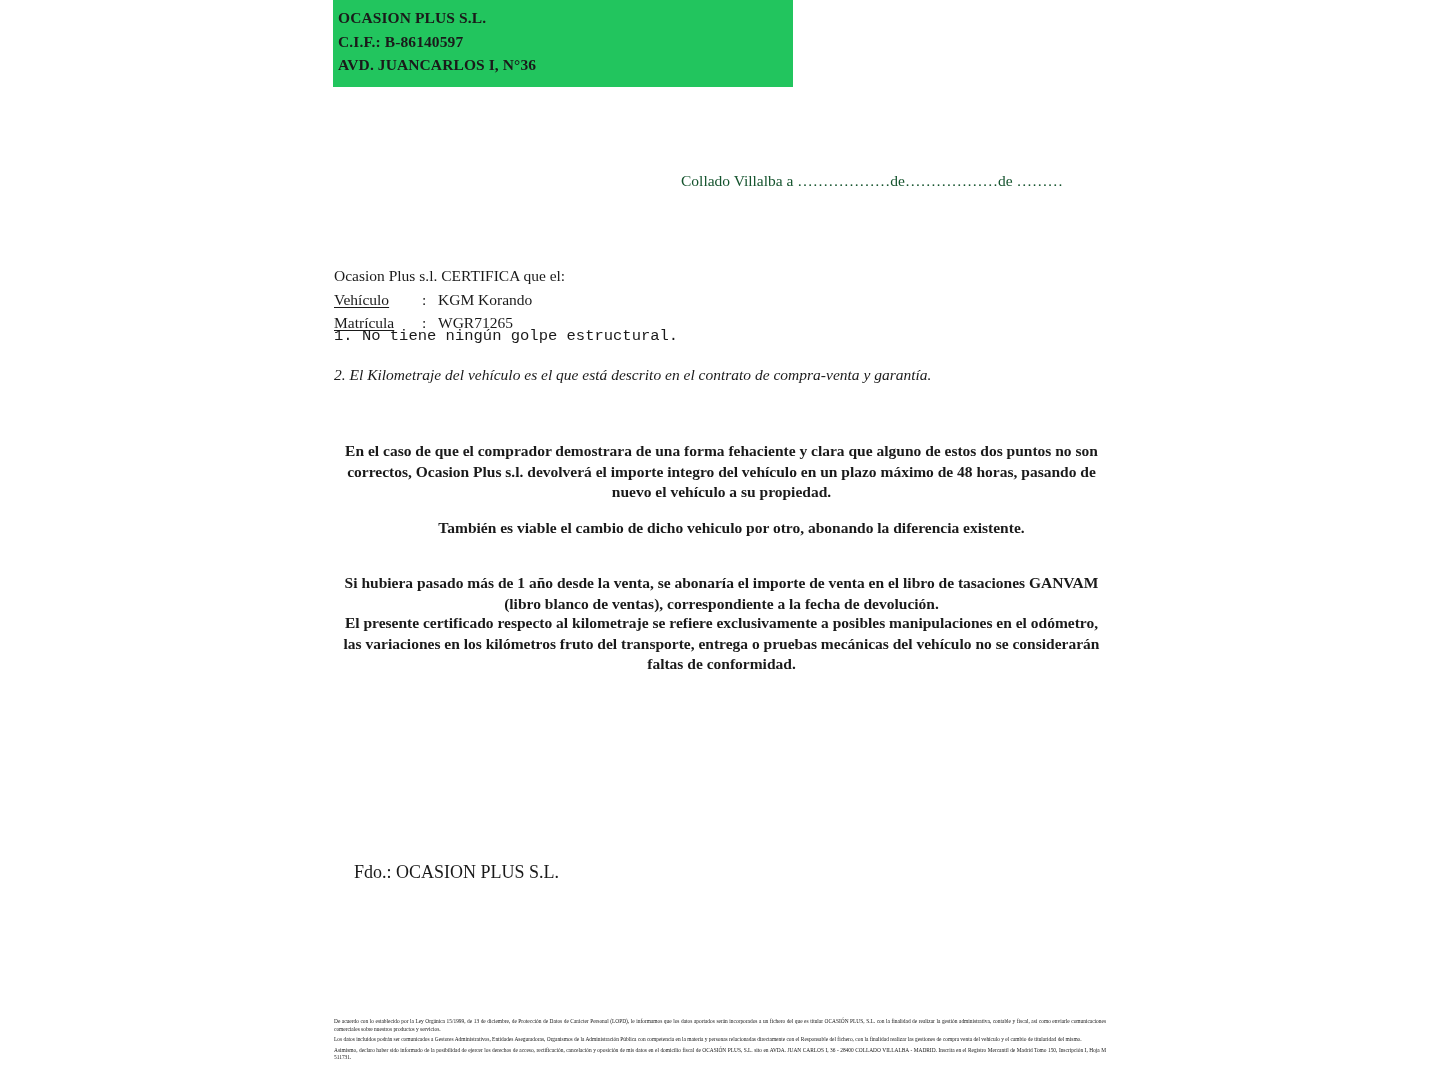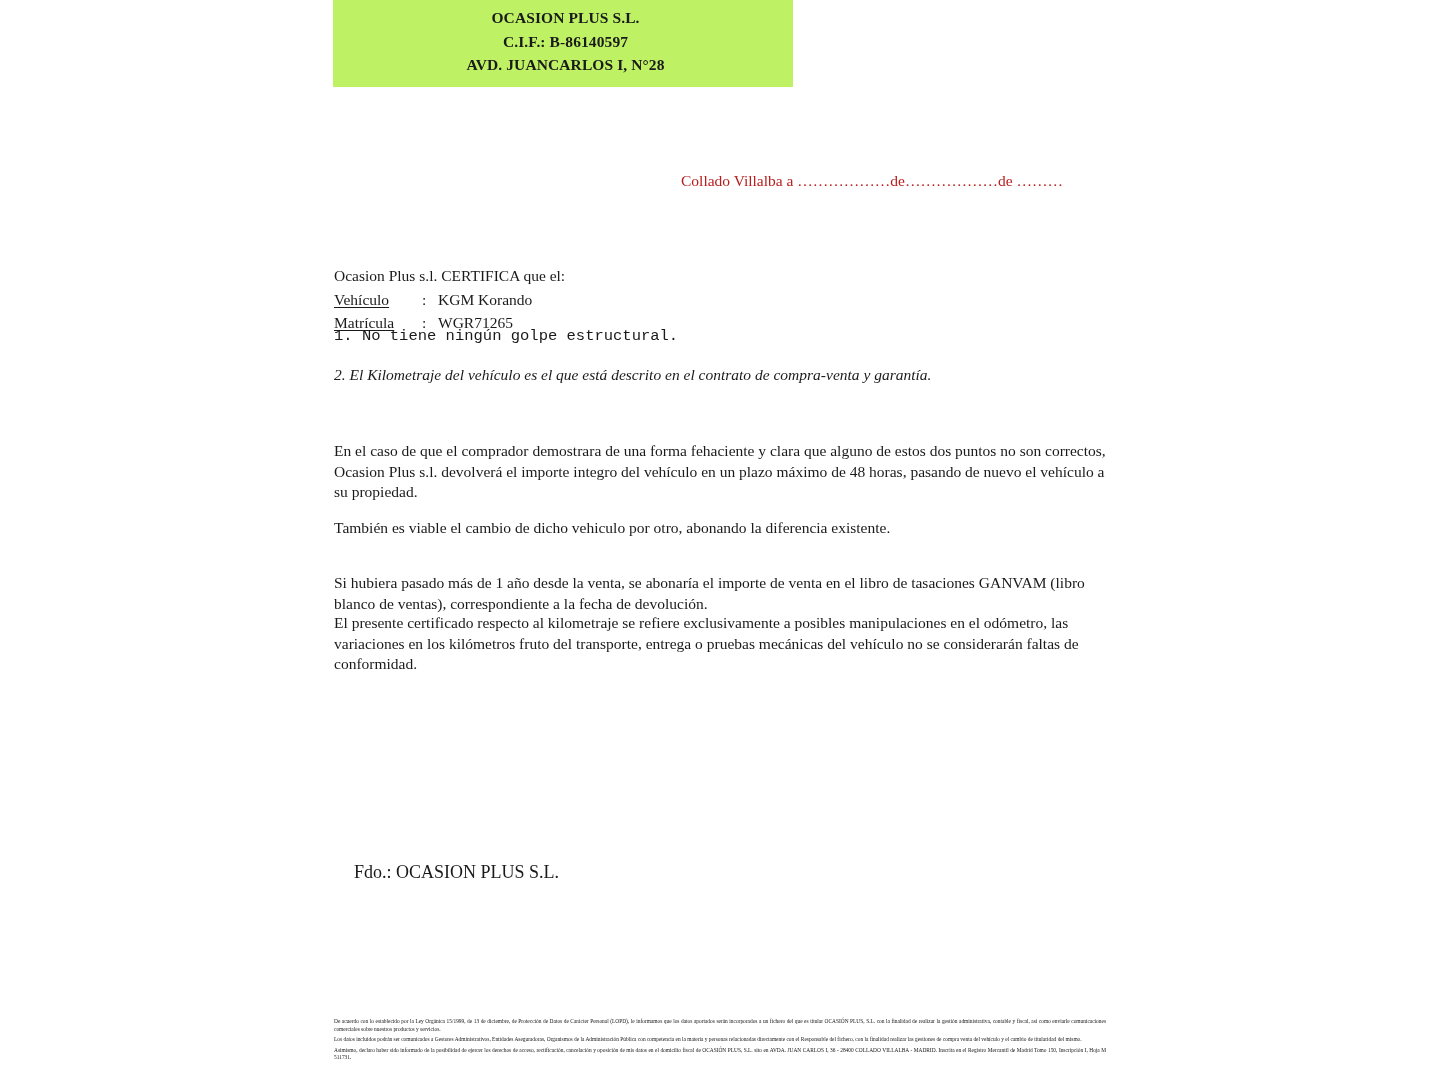--- a/index.html
+++ b/index.html
@@ -23,41 +23,40 @@
     background: #ffffff;
   }
 
   
   .company-box {
     position: absolute;
     left: 333px;
     top: 0px;
     width: 460px;
     padding: 6px 0 10px 5px;
-    background: #bef264;
+    background: #22c55e;
     box-sizing: border-box;
-    text-align: center;
   }
   .company-box .line {
     font-weight: bold;
     font-size: 15.5px;
     line-height: 23.5px;
     letter-spacing: 0.1px;
     white-space: nowrap;
   }
 
   
   .placedate {
     position: absolute;
     left: 681px;
     top: 171px;
     font-size: 15.5px;
     line-height: 20px;
     white-space: nowrap;
-    color: #b91c1c;
+    color: #14532d;
   }
 
   
   .certifica {
     position: absolute;
     left: 334px;
     top: 216px;
     font-size: 15.5px;
     line-height: 23.5px;
     white-space: nowrap;
@@ -87,24 +86,25 @@
   #point-1 { top: 325px; font-family: Liberation Mono, monospace; }
   #point-2 { top: 363px; font-style: italic; }
 
   
   .para {
     position: absolute;
     left: 334px;
     width: 775px;
     font-size: 15.5px;
     line-height: 20.5px;
-    text-align: left;
+    text-align: center;
+    font-weight: bold;
   }
   #para-1 { top: 441px; }
-  #para-2 { top: 518px; }
+  #para-2 { top: 518px; margin-left: 10px; }
   #para-3 { top: 557px; margin-top: 16px; }
   #para-4 { top: 613px; }
 
   
   .signature {
     position: absolute;
     left: 354px;
     top: 862px;
     font-size: 18px;
     line-height: 20px;
@@ -128,21 +128,21 @@
   }
 </style>
 </head>
 <body>
 
 <div class="page">
 
   <div class="company-box">
     <div class="line">OCASION PLUS S.L.</div>
     <div class="line">C.I.F.: B-86140597</div>
-    <div class="line">AVD. JUANCARLOS I, N°28</div>
+    <div class="line">AVD. JUANCARLOS I, N°36</div>
   </div>
 
   <div class="placedate">Collado Villalba a ………………de………………de ………</div>
 
   <div class="certifica">
     <div>Ocasion Plus s.l. CERTIFICA que el:</div>
     <div class="kv">
       <span class="k">Vehículo</span>
       <span class="sep">:</span>
       <span>KGM Korando</span>

